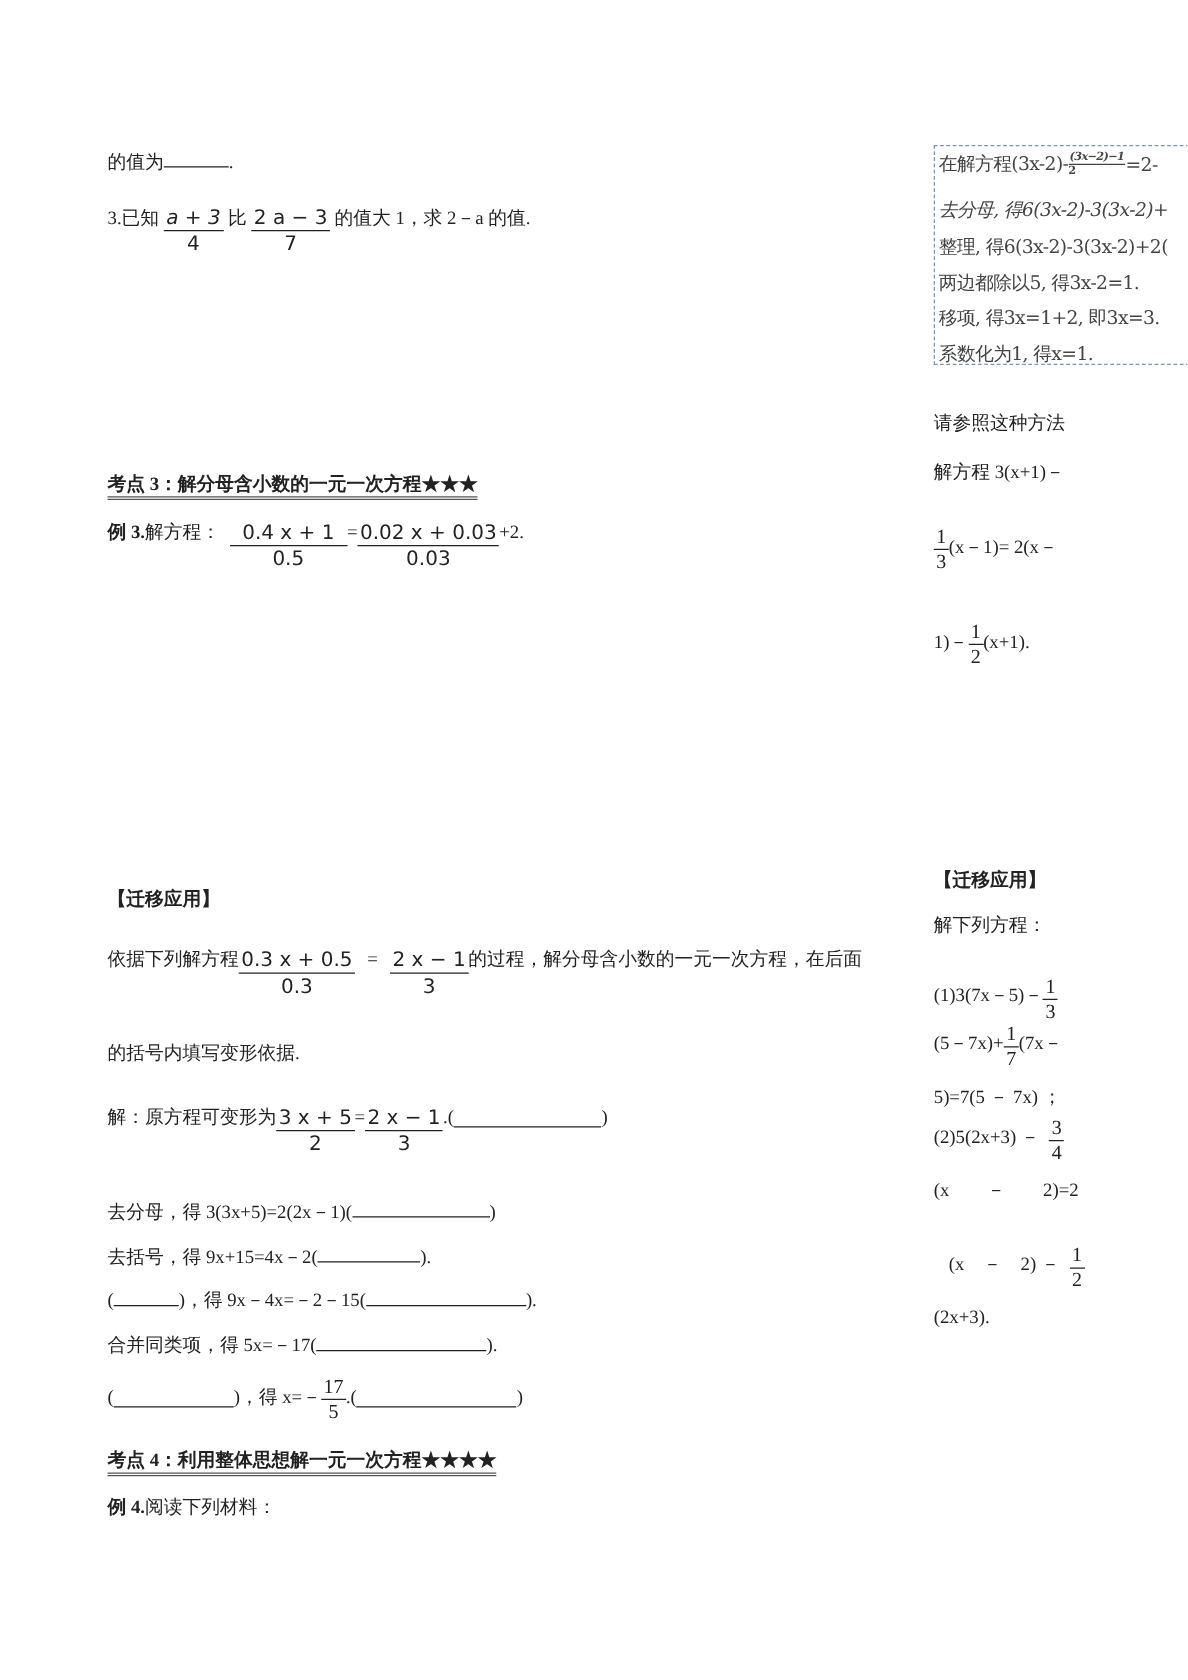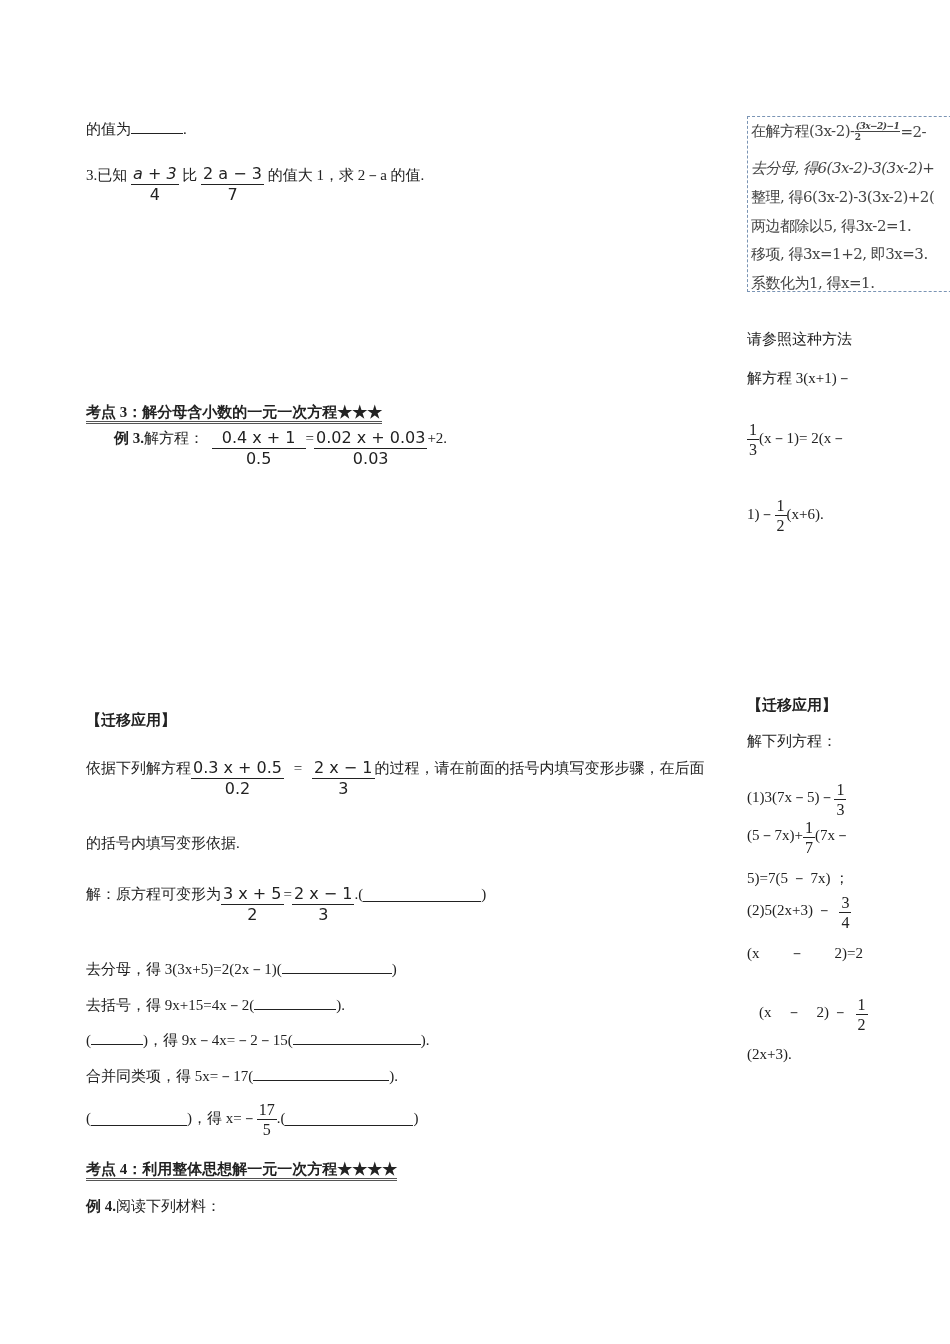--- a/index.html
+++ b/index.html
@@ -37,45 +37,45 @@
     <span class="den">4</span>
   </span>
   <span style="vertical-align:top; position:relative; top:4px;">比</span>
   <span class="frac" style="vertical-align:top;">
     <span class="num">2 a − 3</span>
     <span class="den">7</span>
   </span>
   <span style="vertical-align:top; position:relative; top:4px;">的值大 1，求 2－a 的值.</span>
 </div>
 
-<div class="abs bold heading-underline" style="left:86px; top:381px;margin-top:24px;">考点 3：解分母含小数的一元一次方程★★★</div>
+<div class="abs bold heading-underline" style="left:86px; top:381px;">考点 3：解分母含小数的一元一次方程★★★</div>
 
-<div class="abs" style="left:86px; top:428px;margin-left:28px;">
+<div class="abs" style="left:86px; top:416px;">
   <span class="bold" style="vertical-align:top; position:relative; top:3px;">例 3.</span><span style="vertical-align:top; position:relative; top:3px;">解方程：</span>
   <span class="frac" style="vertical-align:top; margin-left:4px;">
     <span class="num" style="padding:0 10px;">0.4 x + 1</span>
     <span class="den">0.5</span>
   </span><span style="vertical-align:top; position:relative; top:3px;">=</span><span class="frac" style="vertical-align:top;">
     <span class="num">0.02 x + 0.03</span>
     <span class="den">0.03</span>
   </span><span style="vertical-align:top; position:relative; top:3px;">+2.</span>
 </div>
 
 <div class="abs bold" style="left:86px; top:713px;">【迁移应用】</div>
 
 <div class="abs" style="left:86px; top:758px;">
   <span style="vertical-align:top; position:relative; top:3px;">依据下列解方程</span><span class="frac" style="vertical-align:top;">
     <span class="num">0.3 x + 0.5</span>
-    <span class="den">0.2</span>
+    <span class="den">0.3</span>
   </span>
   <span style="vertical-align:top; position:relative; top:3px; margin:0 6px;">=</span>
   <span class="frac" style="vertical-align:top;">
     <span class="num">2 x − 1</span>
     <span class="den">3</span>
-  </span><span style="vertical-align:top; position:relative; top:3px;">的过程，请在前面的括号内填写变形步骤，在后面</span>
+  </span><span style="vertical-align:top; position:relative; top:3px;">的过程，解分母含小数的一元一次方程，在后面</span>
 </div>
 
 <div class="abs" style="left:86px; top:836px;text-align:right;">的括号内填写变形依据.</div>
 
 <div class="abs" style="left:86px; top:884px;">
   <span style="vertical-align:top; position:relative; top:3px;">解：原方程可变形为</span><span class="frac" style="vertical-align:top;">
     <span class="num">3 x + 5</span>
     <span class="den">2</span>
   </span><span style="vertical-align:top; position:relative; top:3px;">=</span><span class="frac" style="vertical-align:top;">
     <span class="num">2 x − 1</span>
@@ -133,21 +133,21 @@
   <span class="frac serif small" style="vertical-align:top;">
     <span class="num">1</span>
     <span class="den">3</span>
   </span><span style="vertical-align:top; position:relative; top:11px;">(x－1)= 2(x－</span>
 </div>
 
 <div class="abs" style="left:747px; top:496px;">
   <span style="vertical-align:top; position:relative; top:11px;">1)－</span><span class="frac serif small" style="vertical-align:top;">
     <span class="num">1</span>
     <span class="den">2</span>
-  </span><span style="vertical-align:top; position:relative; top:11px;">(x+6).</span>
+  </span><span style="vertical-align:top; position:relative; top:11px;">(x+1).</span>
 </div>
 
 <div class="abs bold" style="left:747px; top:698px;">【迁移应用】</div>
 <div class="abs" style="left:747px; top:734px;">解下列方程：</div>
 
 <div class="abs" style="left:747px; top:780px;">
   <span style="vertical-align:top; position:relative; top:10px;">(1)3(7x－5)－</span><span class="frac serif small" style="vertical-align:top;">
     <span class="num">1</span>
     <span class="den">3</span>
   </span>

